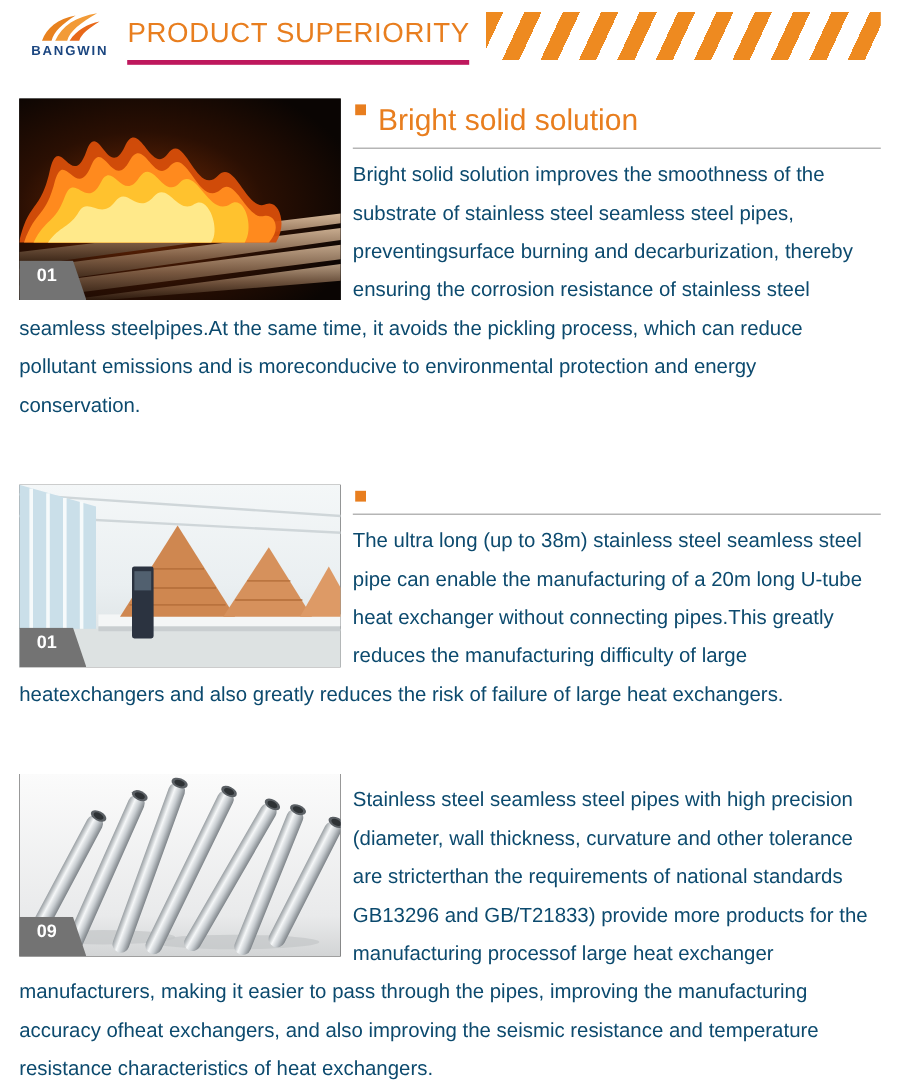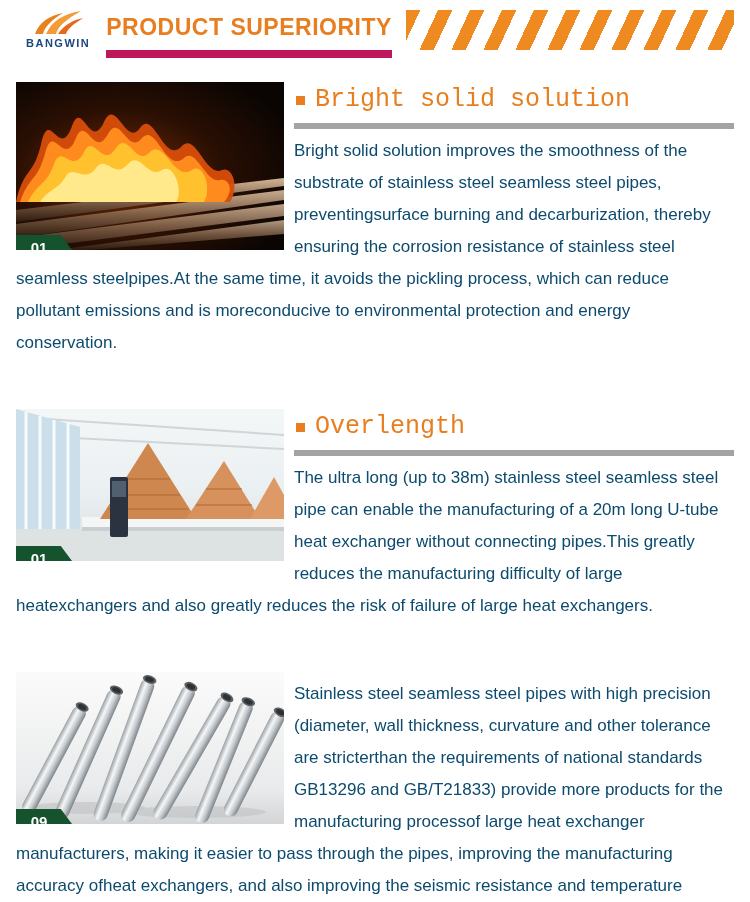--- a/index.html
+++ b/index.html
@@ -9,51 +9,51 @@
     font-family:"Liberation Sans", sans-serif;
     color:#111111;
   }
 
   
   .header { display:flex; align-items:flex-start; padding:8px 16px 0 26px; height:60px; }
   .logo { display:flex; flex-direction:column; align-items:center; margin-top:2px; }
   .logo svg { width:54px; height:26px; display:block; }
   .logo-text { font-size:11px; font-weight:bold; letter-spacing:1.5px; color:#1b4680; margin-top:1px; }
   .header-title {
-    font-size:23px; font-weight:bold; color:#e87e1f; white-space:nowrap;
-    margin:6px 14px 0 16px; padding-bottom:9px; border-bottom:8px solid #be185d;
+    font-size:23px; font-weight:normal; color:#e87e1f; white-space:nowrap;
+    margin:6px 14px 0 16px; padding-bottom:9px; border-bottom:4px solid #be185d;
     letter-spacing:0.5px;
   }
   .stripes {
     flex:1 1 auto; height:40px; margin-top:2px;
     background:repeating-linear-gradient(115deg, #ee8a20 0px, #ee8a20 13px, #ffffff 13px, #ffffff 29px);
   }
 
   
   .feature { margin:22px 16px 0 16px; }
   .feature::after { content:""; display:block; clear:both; }
   .feature + .feature { margin-top:50px; }
 
   .media {
     float:left; width:268px; height:168px; margin-right:10px;
     position:relative; background:#000; overflow:hidden;
   }
   .media.short { height:152px; }
   .media svg { display:block; width:100%; height:100%; }
 
   .badge {
-    position:absolute; left:0; bottom:0; width:56px; height:15px;
-    background:#14532d; color:#ffffff; font-size:15px; font-weight:bold;
+    position:absolute; left:0; bottom:0; width:56px; height:33px;
+    background:#737373; color:#ffffff; font-size:15px; font-weight:bold;
     line-height:25px; text-align:center; padding-right:10px;
     clip-path:polygon(0 0, 80% 0, 100% 100%, 0 100%);
   }
 
   .title-row {
-    display:flex; align-items:center; gap:10px; overflow:hidden;
-    padding:5px 0 10px 2px; border-bottom:6px solid #a3a3a3;font-family:Liberation Mono, monospace;
+    display:flex; gap:10px; overflow:hidden;
+    padding:5px 0 10px 2px; border-bottom:1px solid #a3a3a3;
   }
   .bullet { width:9px; height:9px; background:#e87e1f; flex:0 0 auto; }
   .section-title { font-size:25px; font-weight:normal; color:#e87e1f; line-height:26px; }
 
   .body-text { font-size:17px; line-height:32px; padding-top:6px; color:#0c4a6e; }
 </style>
 </head>
 <body>
 
 <header class="header">
@@ -138,21 +138,20 @@
         <line x1="190" y1="80" x2="226" y2="80"></line>
         <line x1="180" y1="96" x2="236" y2="96"></line>
       </g>
       <rect x="94" y="68" width="18" height="60" rx="2" fill="#2b3340"></rect>
       <rect x="96" y="72" width="14" height="16" fill="#51606f"></rect>
     </svg>
     <div class="badge">01</div>
   </div>
   <div class="title-row">
     <span class="bullet"></span>
-    <h2 class="section-title">Overlength</h2>
   </div>
   <p class="body-text">The ultra long (up to 38m) stainless steel seamless steel pipe can enable the manufacturing of a 20m long U-tube heat exchanger without connecting pipes.This greatly reduces the manufacturing difficulty of large heatexchangers and also greatly reduces the risk of failure of large heat exchangers.</p>
 </section>
 
 <section class="feature">
   <div class="media short">
     <svg viewBox="0 0 268 152" preserveAspectRatio="none">
       <defs>
         <linearGradient id="pipe" x1="0" y1="0" x2="0" y2="1">
           <stop offset="0%" stop-color="#9aa0a4"></stop>

